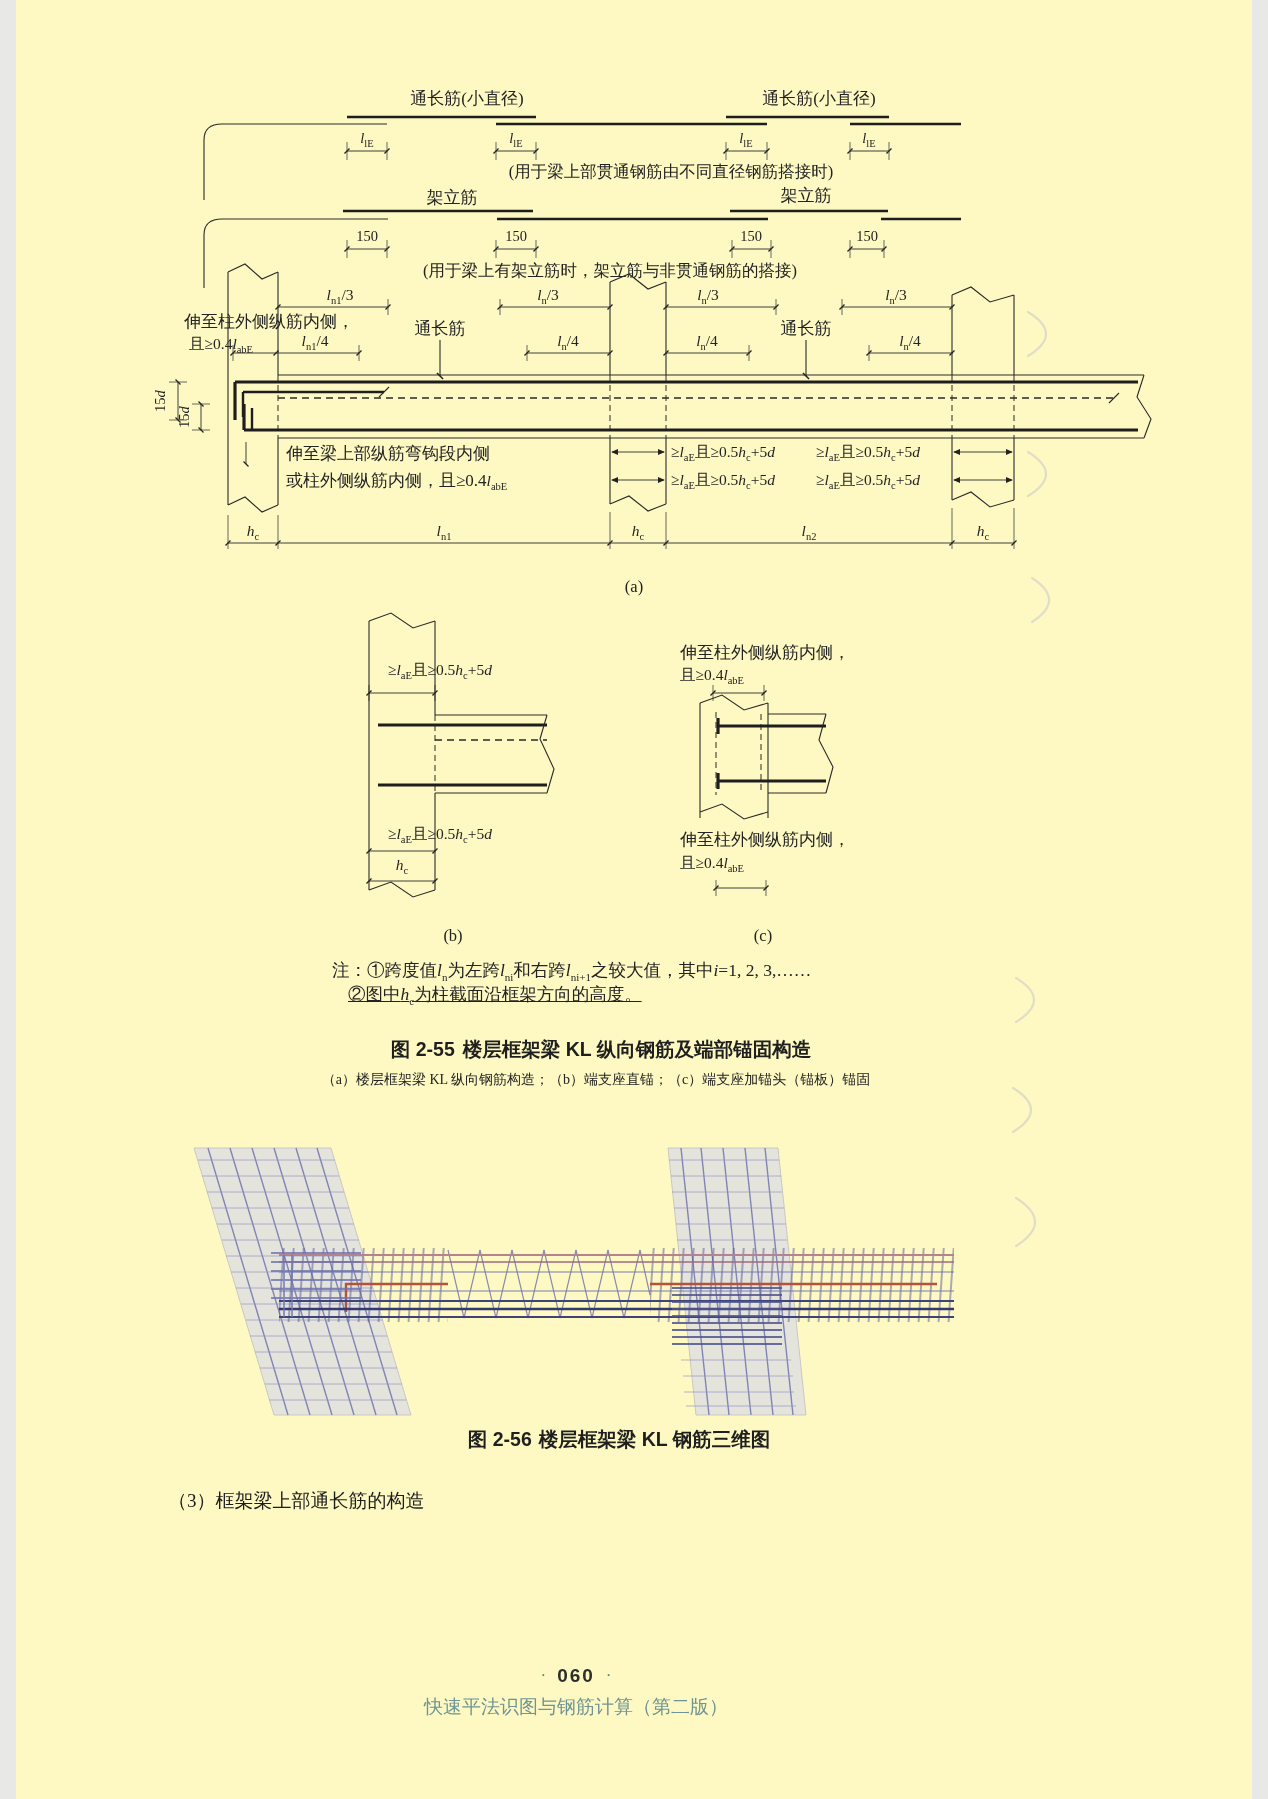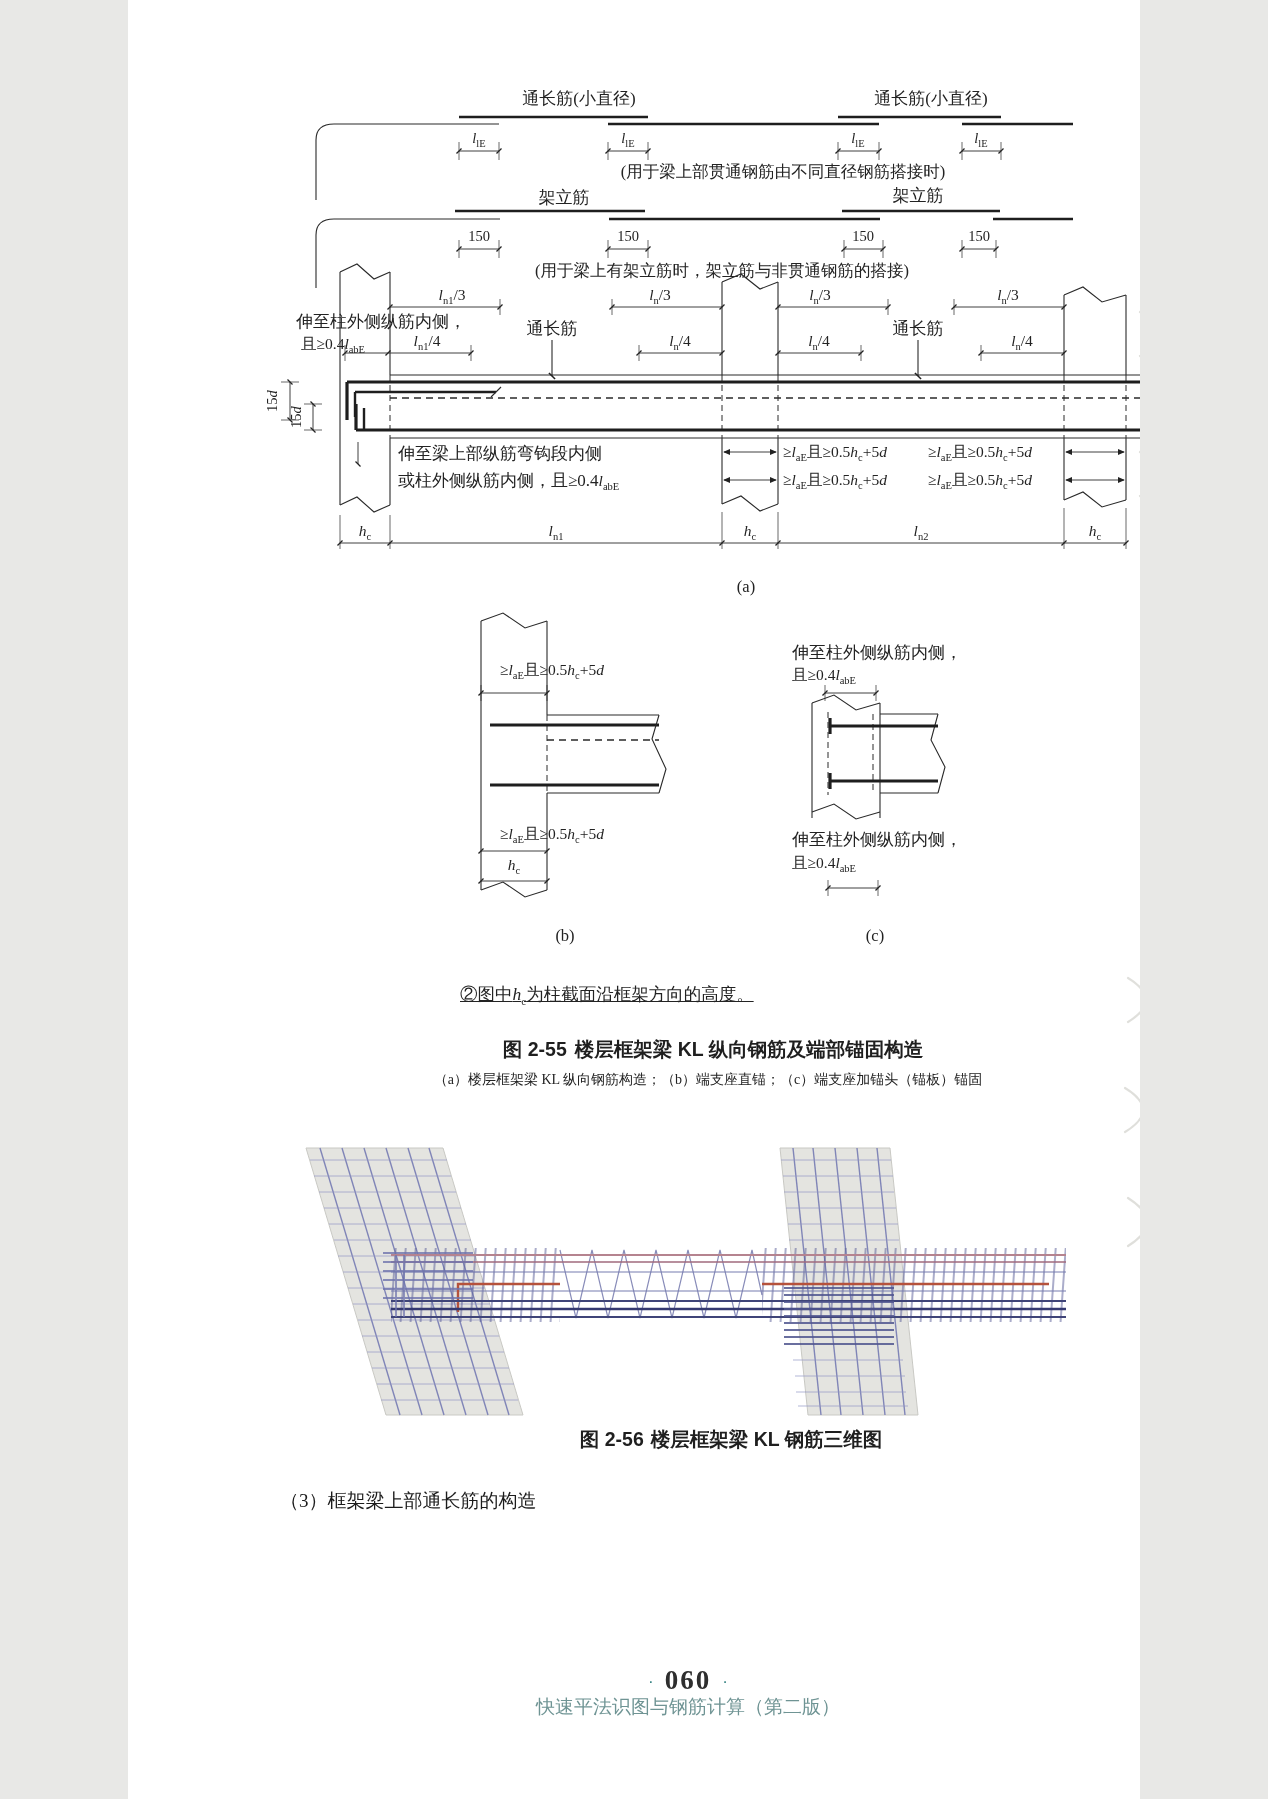--- a/index.html
+++ b/index.html
@@ -1,16 +1,16 @@
 <!DOCTYPE html>
 <html><head>
 <meta charset="utf-8">
 <style>
   html,body{margin:0;padding:0;background:#e8e8e6;}
-  .page{position:relative;width:1012px;height:1799px;background:#ffffff;margin:0 auto;overflow:hidden;
+  .page{position:relative;width:1236px;height:1799px;background:#fef9c3;margin:0 auto;overflow:hidden;
         font-family:"Liberation Serif","DejaVu Serif",serif;color:#232323;}
   .abs{position:absolute;}
   svg{overflow:visible;display:block;}
   
   .ln{stroke:#2a2a2a;stroke-width:1.1;fill:none;}
   .th{stroke:#2a2a2a;stroke-width:0.7;fill:none;}
   .b3{stroke:#1e1e1e;stroke-width:3.2;fill:none;}
   .b2{stroke:#1e1e1e;stroke-width:2.4;fill:none;}
   .dm{stroke:#2a2a2a;stroke-width:0.9;fill:none;}
   .dsh{stroke:#2a2a2a;stroke-width:1.5;fill:none;stroke-dasharray:7 5;}
@@ -25,21 +25,21 @@
   .it{font-style:italic;}
   .sb{font-size:10.5px;}
   .mid{text-anchor:middle;}
   
   .note{position:absolute;font-size:17.5px;white-space:nowrap;}
   .cap{position:absolute;text-align:center;font-family:"Liberation Sans","DejaVu Sans",sans-serif;
        font-weight:bold;font-size:19.5px;color:#1f1f1f;white-space:nowrap;}
   .subcap{position:absolute;text-align:center;font-size:14px;white-space:nowrap;}
   .para{position:absolute;font-size:19px;white-space:nowrap;color:#1c1c1c;}
   .pagenum{position:absolute;width:200px;text-align:center;font-family:"Liberation Sans","DejaVu Sans",sans-serif;}
-  .pagenum .num{font-weight:bold;font-size:27px;letter-spacing:2px;color:#2e2e2e;margin:0 11px;font-family:Liberation Serif, serif;}
+  .pagenum .num{font-weight:bold;font-size:19px;letter-spacing:2px;color:#2e2e2e;margin:0 11px;}
   .pagenum .dot{color:#3a8686;font-size:17px;vertical-align:2px;}
   .foottitle{position:absolute;width:420px;text-align:center;font-size:19px;color:#6f9494;white-space:nowrap;}
   sub{font-size:11px;}
   .ith{font-style:italic;}
 </style>
 </head>
 <body>
 
 <div class="page">
 
@@ -295,20 +295,23 @@
       </g>
       <text class="k" x="664" y="845">伸至柱外侧纵筋内侧，</text>
       <text class="f" x="664" y="868"><tspan>且≥0.4</tspan><tspan class="it">l</tspan><tspan class="sb" dy="3.5">abE</tspan></text>
       <line class="dm" x1="700" y1="888" x2="750" y2="888" marker-start="url(#tk)" marker-end="url(#tk)"></line>
       <line class="th" x1="700" y1="880" x2="700" y2="896"></line>
         <line class="th" x1="750" y1="880" x2="750" y2="896"></line>
       <text class="k2 mid" x="747" y="941">(c)</text>
     </g>
   </svg>
 
+  <div class="note" style="left:316px;top:958px;">
+    <span>注：①跨度值</span><span class="ith">l</span><sub>n</sub><span>为左跨</span><span class="ith">l</span><sub>ni</sub><span>和右跨</span><span class="ith">l</span><sub>ni+1</sub><span>之较大值，其中</span><span class="ith">i</span><span>=1, 2, 3,……</span>
+  </div>
   <div class="note" style="left:332px;top:982px;text-decoration:underline;">
     <span>②图中</span><span class="ith">h</span><sub>c</sub><span>为柱截面沿框架方向的高度。</span>
   </div>
 
   <div class="cap" style="left:150px;top:1036px;width:870px;">
     <span>图 2-55</span><span style="margin-left:8px;">楼层框架梁 KL 纵向钢筋及端部锚固构造</span>
   </div>
   <div class="subcap" style="left:100px;top:1071px;width:960px;">（a）楼层框架梁 KL 纵向钢筋构造；（b）端支座直锚；（c）端支座加锚头（锚板）锚固</div>
 
   <svg class="abs" style="left:155px;top:1140px;" width="800" height="290" viewBox="155 1140 800 290">

